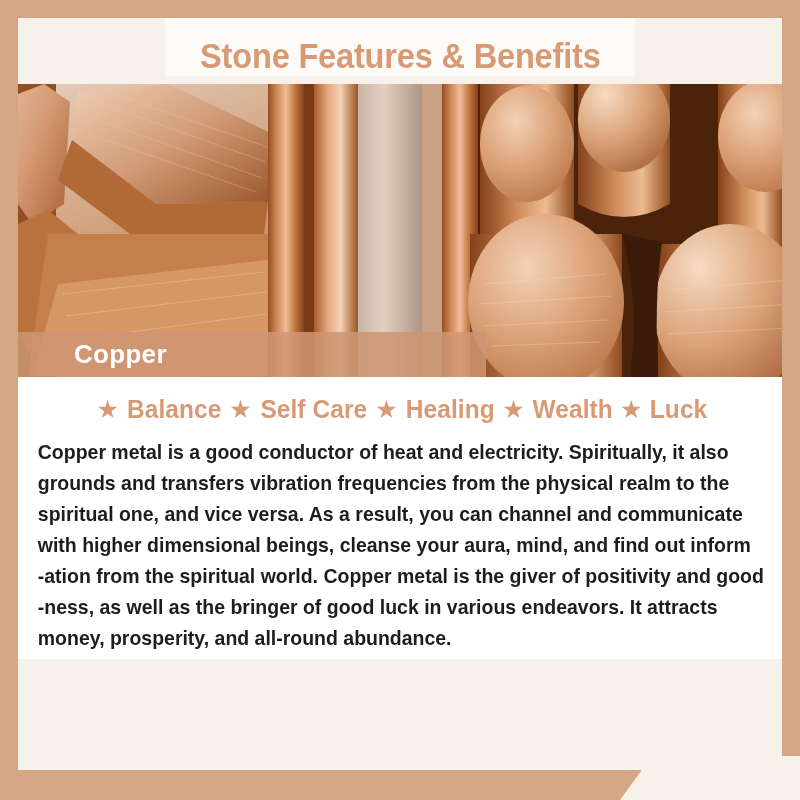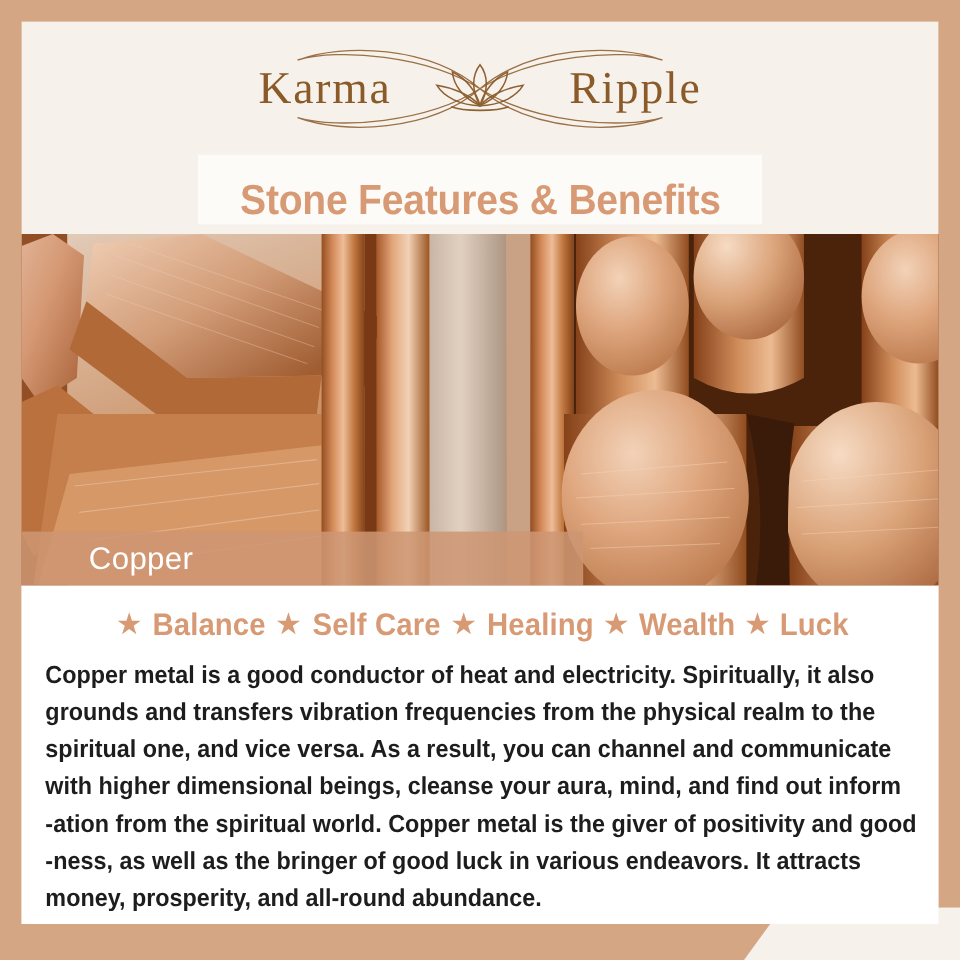--- a/index.html
+++ b/index.html
@@ -91,21 +91,21 @@
   #caption-band {
     position:absolute;
     left:0; bottom:0;
     width:468px; height:45px;
     background:rgba(205,150,115,0.86);
     display:flex; align-items:center;
   }
   #caption-text {
     color:#ffffff;
     font-size:26px;
-    font-weight:normal;
+    font-weight:bold;
     letter-spacing:0.3px;
     margin-left:56px;
   }
 
   
   #body-panel {
     position:relative;
     width:764px;
     height:282px;
     background:#ffffff;
@@ -154,42 +154,20 @@
 </style>
 </head>
 <body>
 
 <div id="frame">
   <div id="corner-wedge"></div>
 </div>
 
 <div id="card">
 
-  <div id="header">
-    <div id="logo">
-      <svg width="420" height="84" viewBox="0 0 420 84">
-        <g fill="none" stroke="#8a5a28" stroke-width="1.1" opacity="0.85">
-          <path d="M210 42 C 168 6, 96 4, 58 18 C 92 8, 166 14, 210 42"></path>
-          <path d="M210 42 C 252 6, 324 4, 362 18 C 328 8, 254 14, 210 42"></path>
-          <path d="M210 42 C 168 78, 96 80, 58 66 C 92 76, 166 70, 210 42"></path>
-          <path d="M210 42 C 252 78, 324 80, 362 66 C 328 76, 254 70, 210 42"></path>
-        </g>
-        <g fill="none" stroke="#8a5a28" stroke-width="1.3" opacity="0.95">
-          <path d="M210 56 C 203 44, 203 31, 210 22 C 217 31, 217 44, 210 56 Z"></path>
-          <path d="M210 56 C 196 50, 188 39, 187 28 C 198 33, 207 44, 210 56 Z"></path>
-          <path d="M210 56 C 224 50, 232 39, 233 28 C 222 33, 213 44, 210 56 Z"></path>
-          <path d="M210 56 C 194 56, 180 49, 174 39 C 187 41, 202 47, 210 56 Z"></path>
-          <path d="M210 56 C 226 56, 240 49, 246 39 C 233 41, 218 47, 210 56 Z"></path>
-          <path d="M186 57 C 196 61, 224 61, 234 57"></path>
-        </g>
-      </svg>
-      <span id="logo-left" class="logo-word">Karma</span>
-      <span id="logo-right" class="logo-word">Ripple</span>
-    </div>
-  </div>
 
   <div id="banner-wrap">
     <div id="banner">
       <span id="banner-title">Stone Features &amp; Benefits</span>
     </div>
   </div>
 
   <div id="photo">
     <svg width="764" height="293" viewBox="0 0 764 293">
       <defs>

